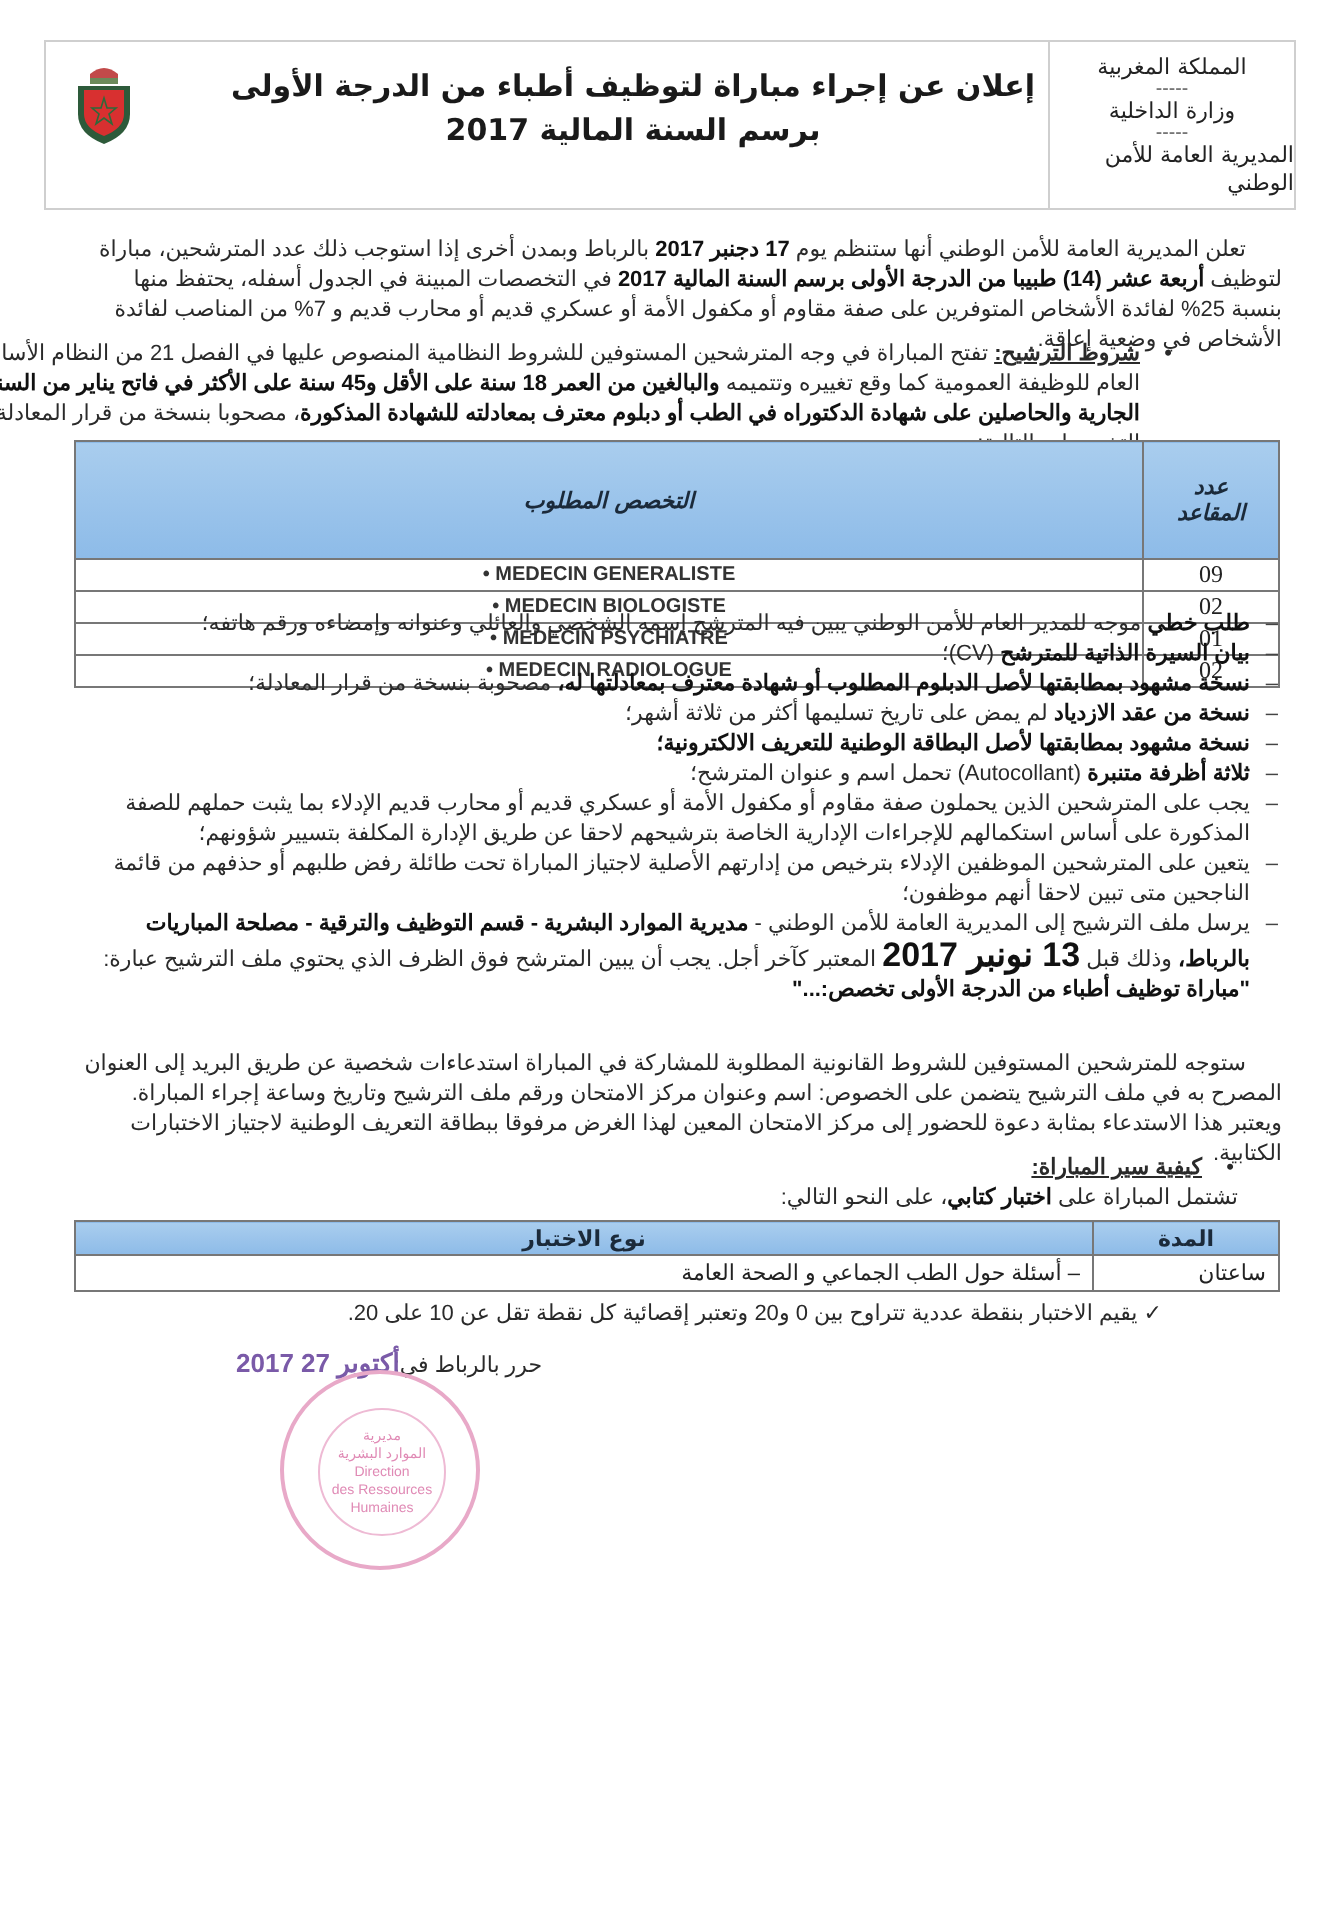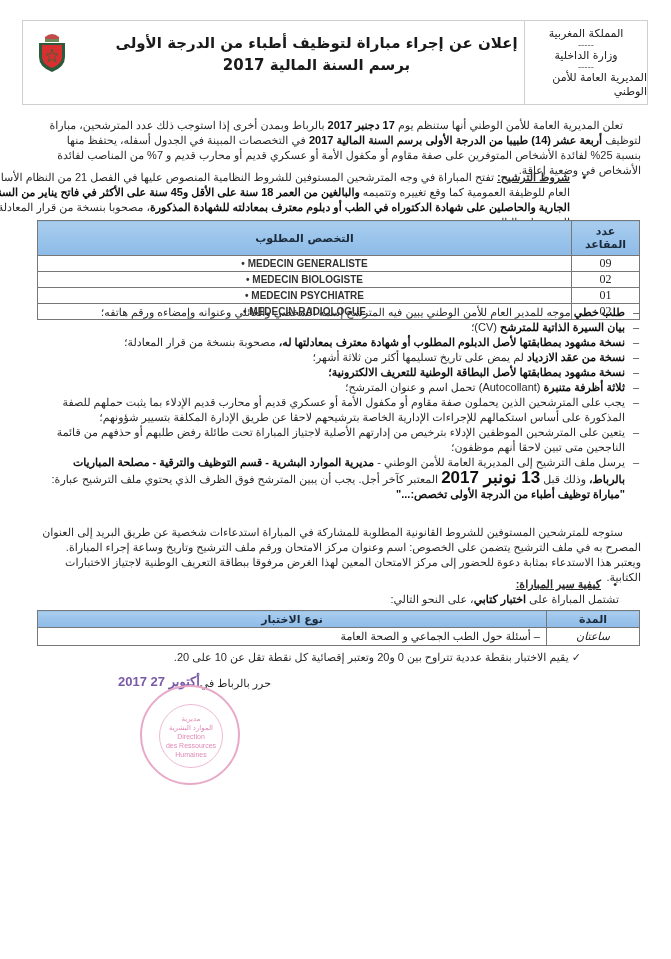--- a/index.html
+++ b/index.html
@@ -49,40 +49,40 @@
   ul.dash { list-style:none; margin:0; padding:0; }
   ul.dash li { position:relative; padding-right:16px; }
   ul.dash li::before { content:"–"; position:absolute; right:2px; top:0; color:#444; }
 
   
   table.t1 {
     position:absolute; left:37px; top:220px; width:603px; border-collapse:collapse;
     direction:rtl; font-size:11px;
   }
   table.t1 th {
-    background:linear-gradient(#a9cdee,#8dbbe8); border:1px solid #777; height:17px; padding:4px 6px;
-    font-weight:bold; color:#1b2a3a; font-family:"DejaVu Sans", sans-serif; font-size:11px;
+    background:linear-gradient(#a9cdee,#8dbbe8); border:1px solid #777; height:17px; padding:16px 6px;
+    font-weight:bold; color:#1b2a3a; font-family:"DejaVu Sans", sans-serif; font-size:11px;font-style:italic;
   }
   table.t1 td { border:1px solid #777; height:15px; padding:0 6px; }
   table.t1 td.spec {
     direction:ltr; text-align:center; font-family:"Liberation Sans", sans-serif; font-weight:bold; font-size:10px; color:#333;
   }
   table.t1 td.spec::before { content:"•  "; }
   table.t1 td.num { text-align:center; width:55px; font-family:"Liberation Serif", serif; font-size:12px; color:#222; }
 
   
   table.t2 {
     position:absolute; left:37px; top:610px; width:603px; border-collapse:collapse; direction:rtl; font-size:11px;
   }
   table.t2 th {
     background:linear-gradient(#a9cdee,#8dbbe8); border:1px solid #777; height:16px; padding:0 6px;
     font-weight:bold; color:#1b2a3a; font-size:11px;
   }
   table.t2 td { border:1px solid #777; height:17px; padding:0 6px; font-family:"Liberation Sans", sans-serif; }
-  table.t2 td.dur { width:80px; text-align:center;font-style:italic; }
+  table.t2 td.dur { width:80px; text-align:right; }
 
   .stamp-date {
     position:absolute; left:118px; top:674px; font-family:"Liberation Sans", sans-serif; font-size:13px; color:#7a5aa8;
     font-weight:bold; letter-spacing:1px;
   }
   .stamp {
     position:absolute; left:140px; top:685px; width:100px; height:100px; border-radius:50%;
     border:2px solid #e8a9c8; box-sizing:border-box;
   }
   .stamp-inner {

